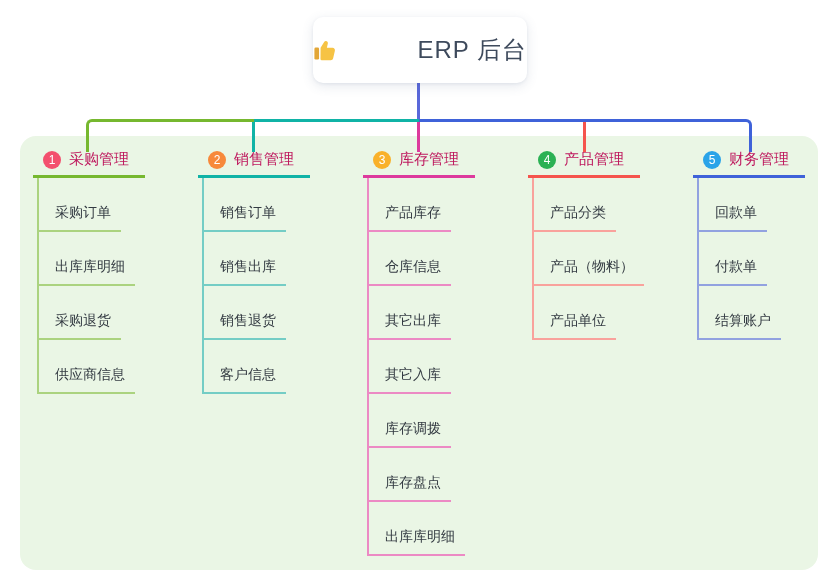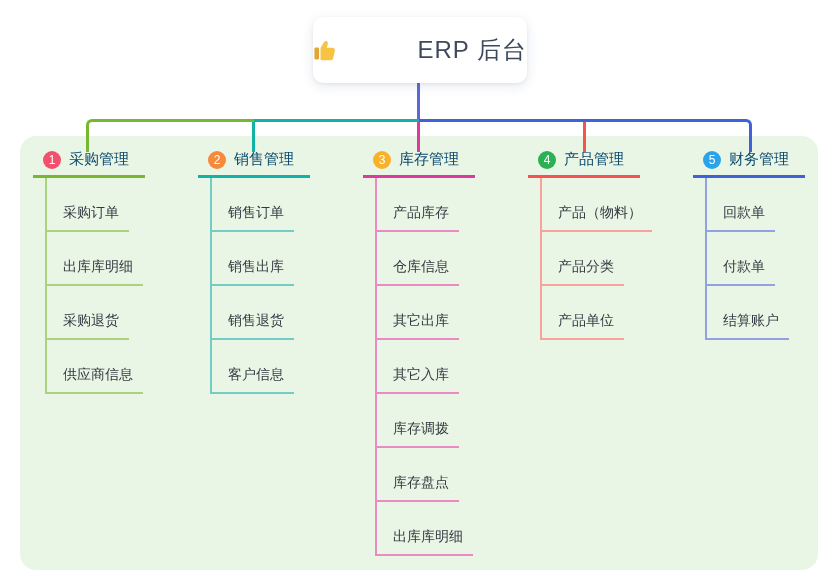--- a/index.html
+++ b/index.html
@@ -29,22 +29,22 @@
   .drop{top:122px;width:3px;height:30px;}
   .drop-2{left:252px;} .drop-3{left:417px;} .drop-4{left:583px;}
 
   
   .branch{position:absolute;top:150px;width:150px;}
   .branch-header{display:flex;align-items:center;box-sizing:border-box;width:112px;
                  padding:0 0 6px 10px;border-bottom:3px solid var(--c);}
   .badge{width:18px;height:18px;border-radius:50%;flex:0 0 18px;margin-right:8px;
          display:flex;align-items:center;justify-content:center;
          color:#fff;font-size:12px;line-height:1;}
-  .branch-label{font-size:15px;font-weight:500;color:#0c4a6e;white-space:nowrap;}
-  .children{margin-left:12px;border-left:2px solid var(--cl);width:-moz-fit-content;width:fit-content;}
+  .branch-label{font-size:15px;font-weight:500;color:#be185d;white-space:nowrap;}
+  .children{margin-left:4px;border-left:2px solid var(--cl);width:-moz-fit-content;width:fit-content;}
   .child-row{height:54px;display:flex;align-items:flex-end;}
   .child-item{display:block;padding:0 10px 8px 16px;border-bottom:2px solid var(--cl);
               font-size:14px;color:#333a42;white-space:nowrap;}
 </style>
 </head>
 <body>
 
 <div class="stage">
   <div class="panel"></div>
 
@@ -136,24 +136,24 @@
           </div>
         </div>
   </div>
       <div class="branch" style="left: 528px; --c: #f5544d; --cl: #f9a29c;">
     <div class="branch-header">
       <span class="badge" style="background: rgb(43, 177, 84);">4</span>
       <span class="branch-label">产品管理</span>
     </div>
     <div class="children">
           <div class="child-row">
-            <span class="child-item">产品（物料）</span>
+            <span class="child-item">产品分类</span>
           </div>
           <div class="child-row">
-            <span class="child-item">产品分类</span>
+            <span class="child-item">产品（物料）</span>
           </div>
           <div class="child-row">
             <span class="child-item">产品单位</span>
           </div>
         </div>
   </div>
       <div class="branch" style="left: 693px; --c: #3f62d9; --cl: #92a2e0;">
     <div class="branch-header">
       <span class="badge" style="background: rgb(42, 163, 232);">5</span>
       <span class="branch-label">财务管理</span>

